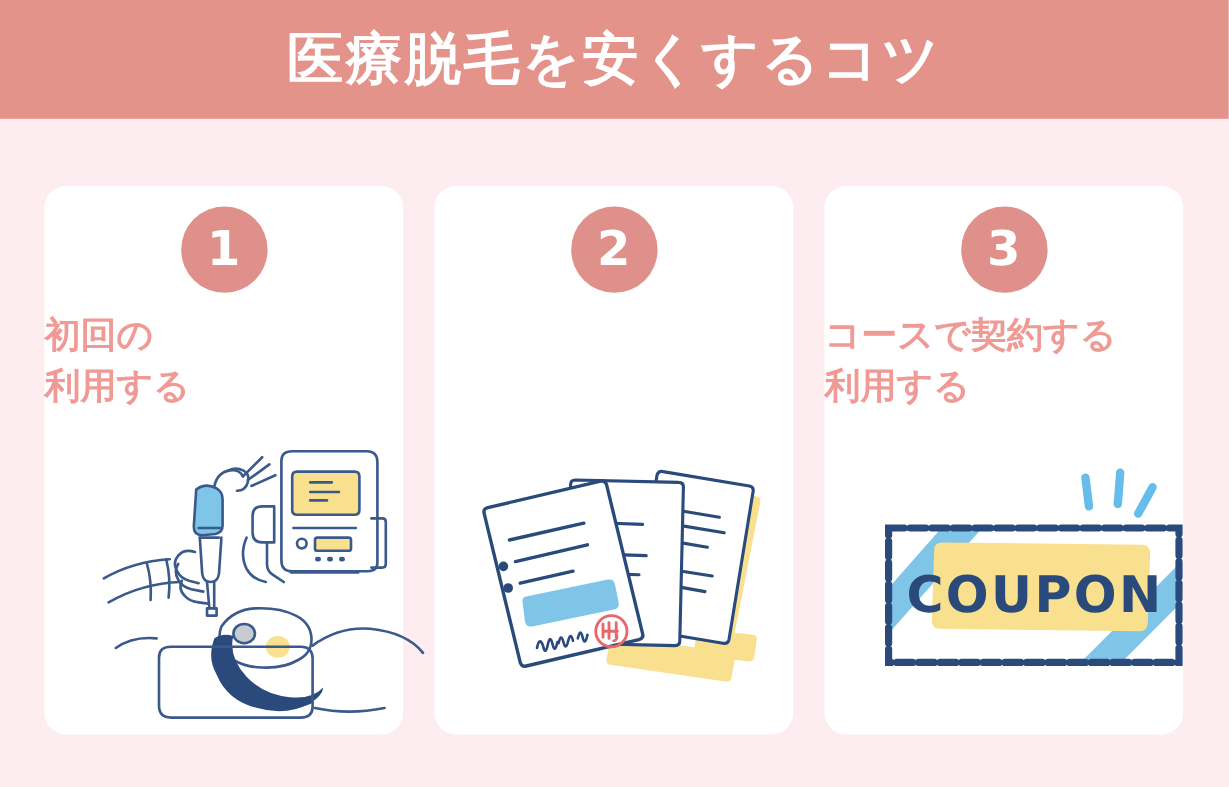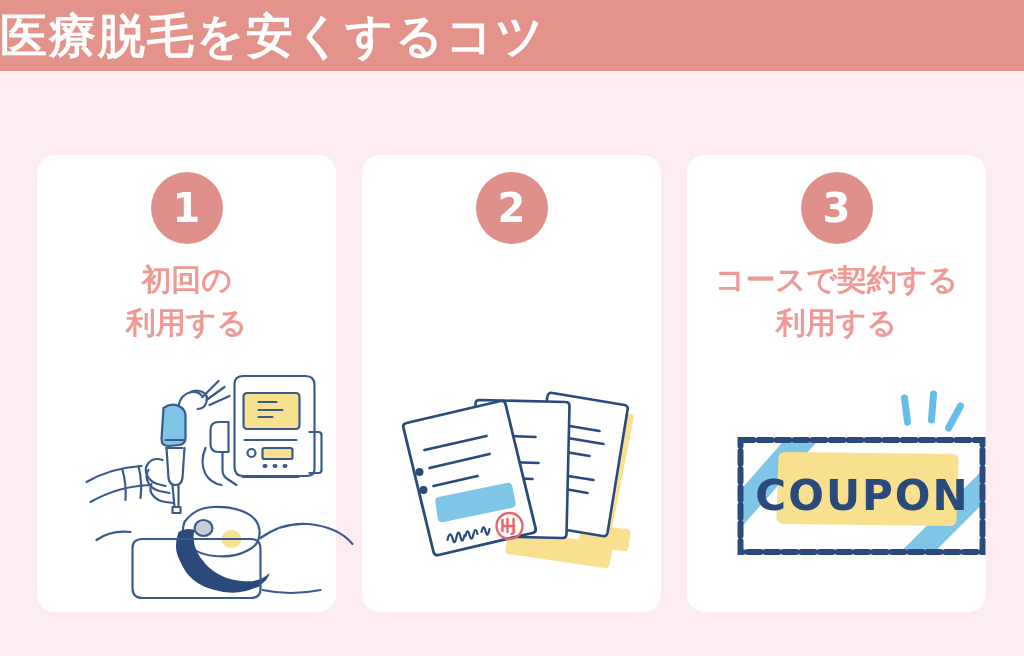--- a/index.html
+++ b/index.html
@@ -11,25 +11,25 @@
     height: 656px;
     background: #FDEDF0;
     font-family: "Liberation Sans", "DejaVu Sans", sans-serif;
     overflow: hidden;
     position: relative;
   }
 
   
   .header {
     width: 1024px;
-    height: 71px;
+    height: 99px;
     background: #E4938B;
     display: flex;
     align-items: center;
-    justify-content: flex-start;
+    justify-content: center;
     box-sizing: border-box;
   }
   .header-title {
     color: #FFFFFF;
     font-size: 47px;
     font-weight: bold;
     letter-spacing: 2px;
     line-height: 1;
     white-space: nowrap;
     font-family: "DejaVu Sans", "Liberation Sans", sans-serif;
@@ -76,21 +76,20 @@
     font-weight: bold;
     line-height: 1;
     font-family: "DejaVu Sans", "Liberation Sans", sans-serif;
   }
 
   .card-text {
     position: absolute;
     top: 104px;
     left: 0;
     width: 299px;
-    text-align: center;
     color: #F09A96;
     font-size: 30px;
     font-weight: bold;
     line-height: 1.42;
     letter-spacing: 0px;
     font-family: "DejaVu Sans", "Liberation Sans", sans-serif;
   }
   .card-text .tl { display: block; white-space: nowrap; }
 
   .card-art {

